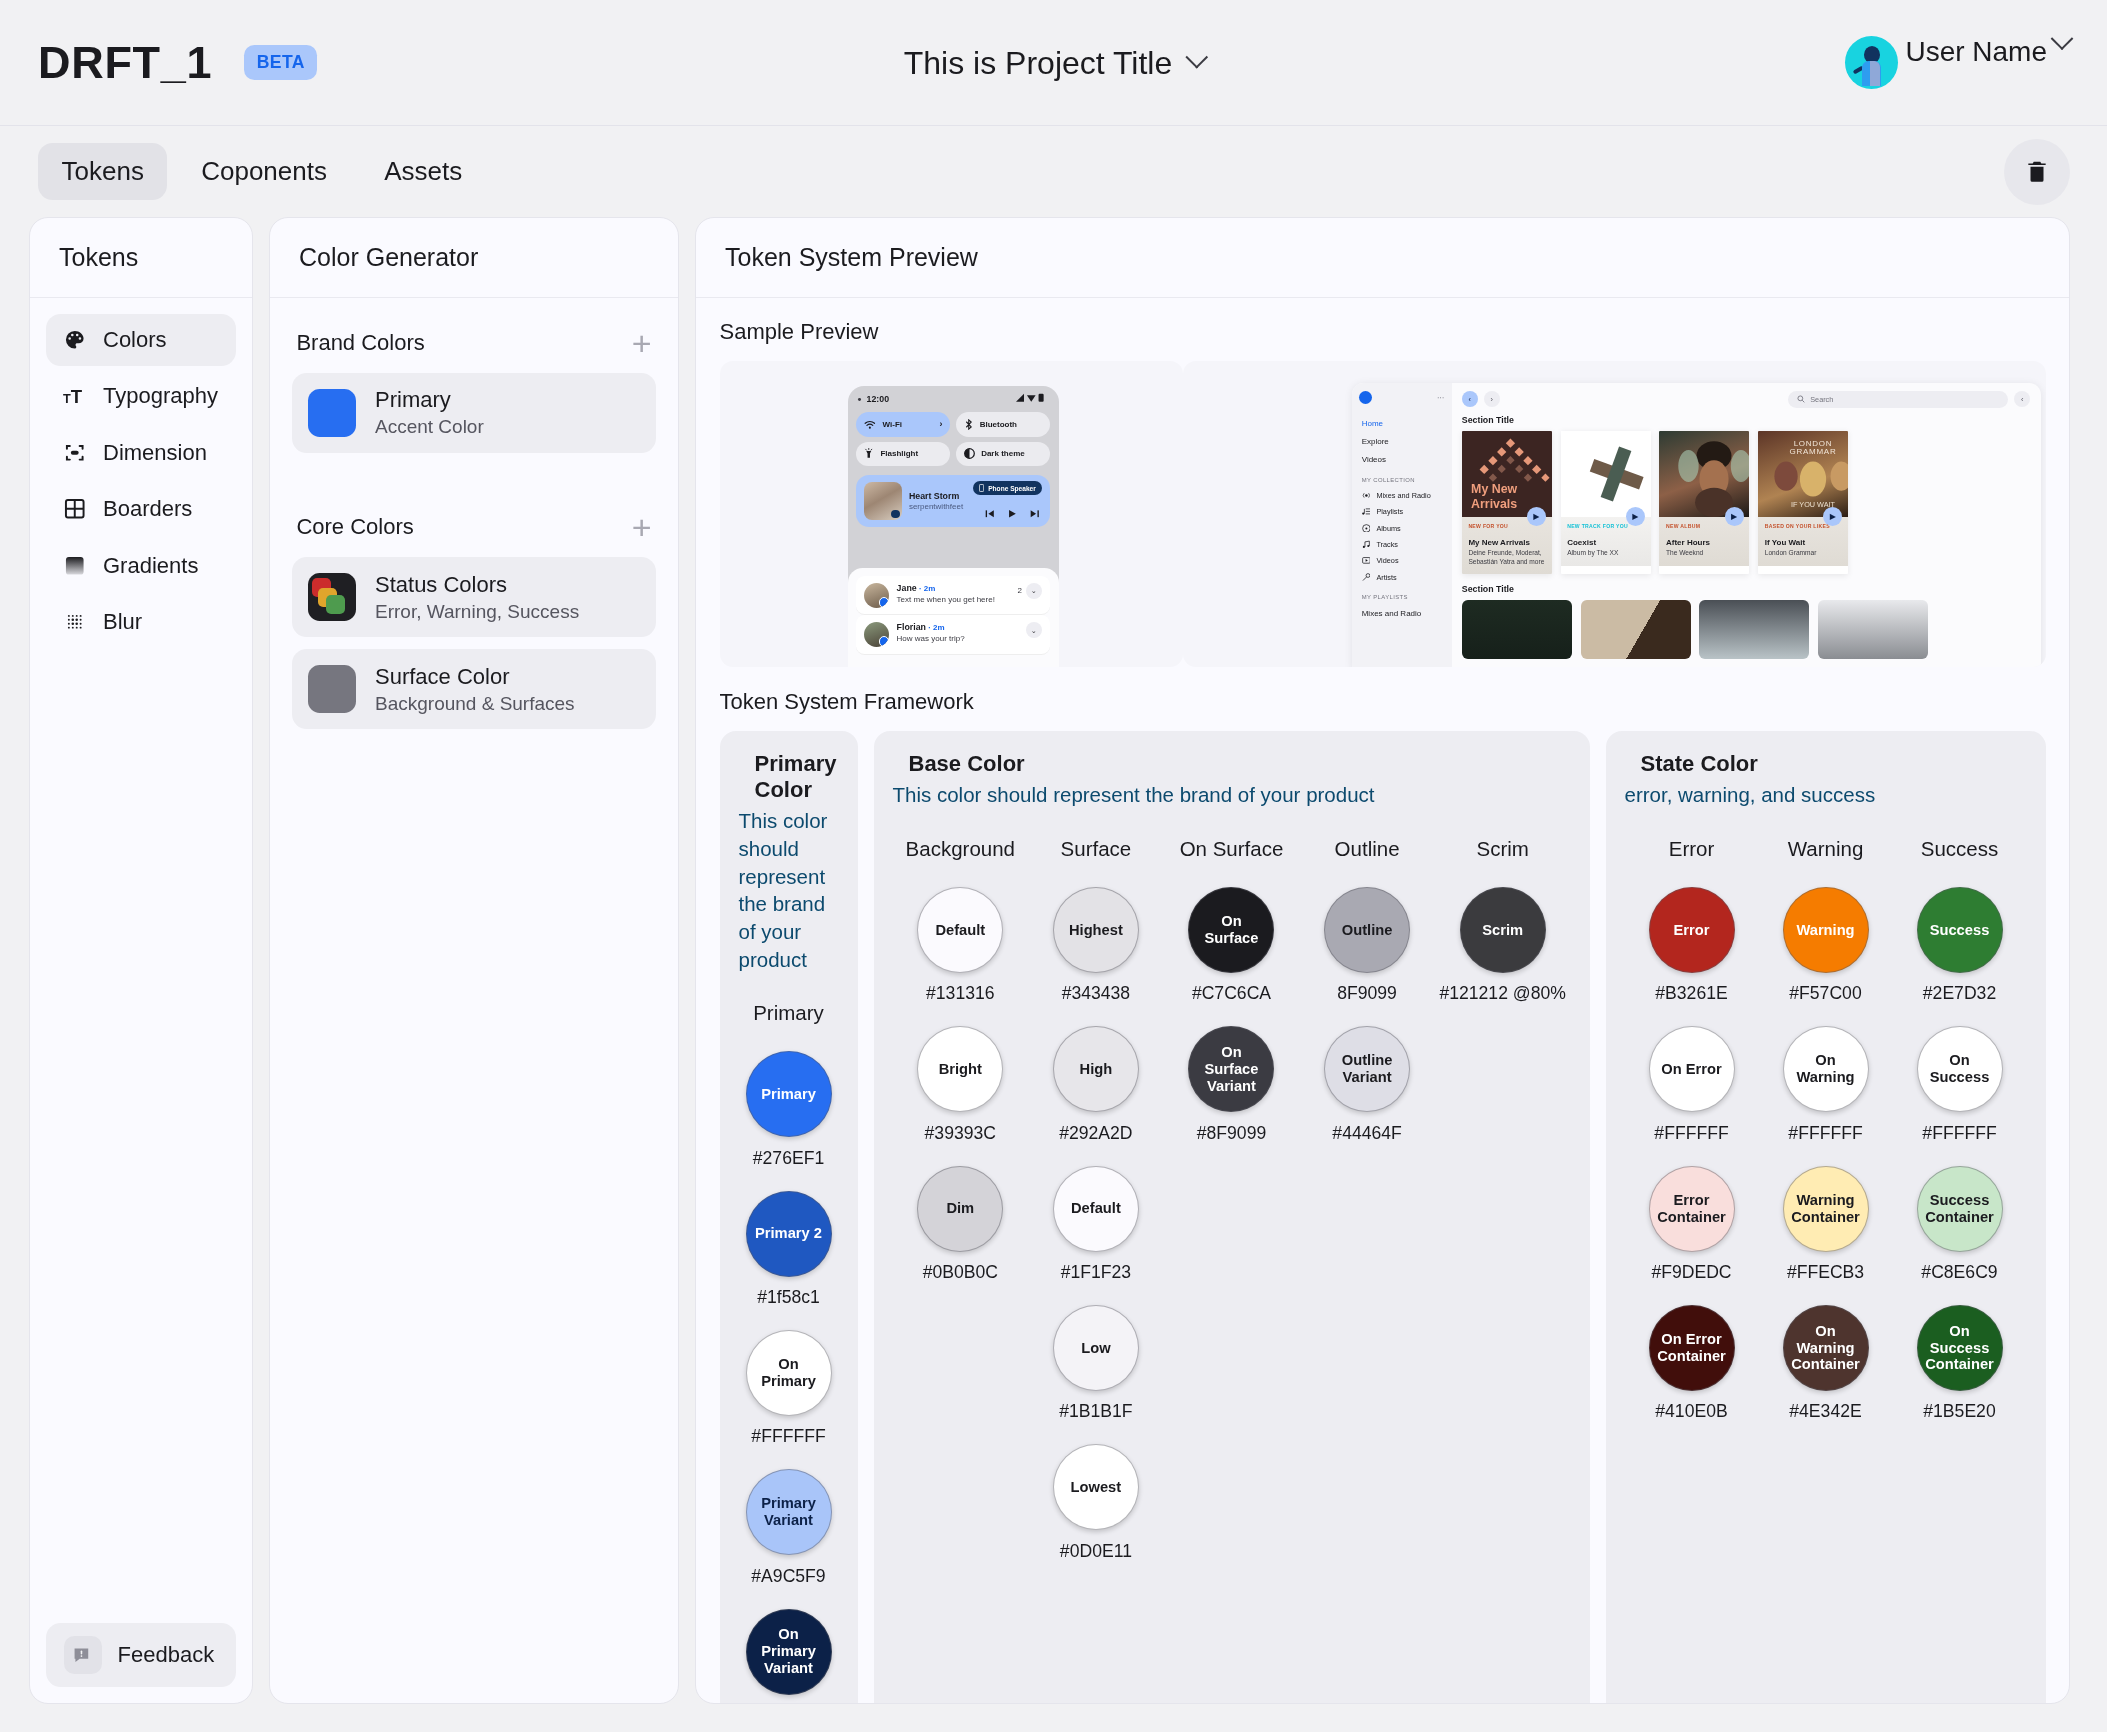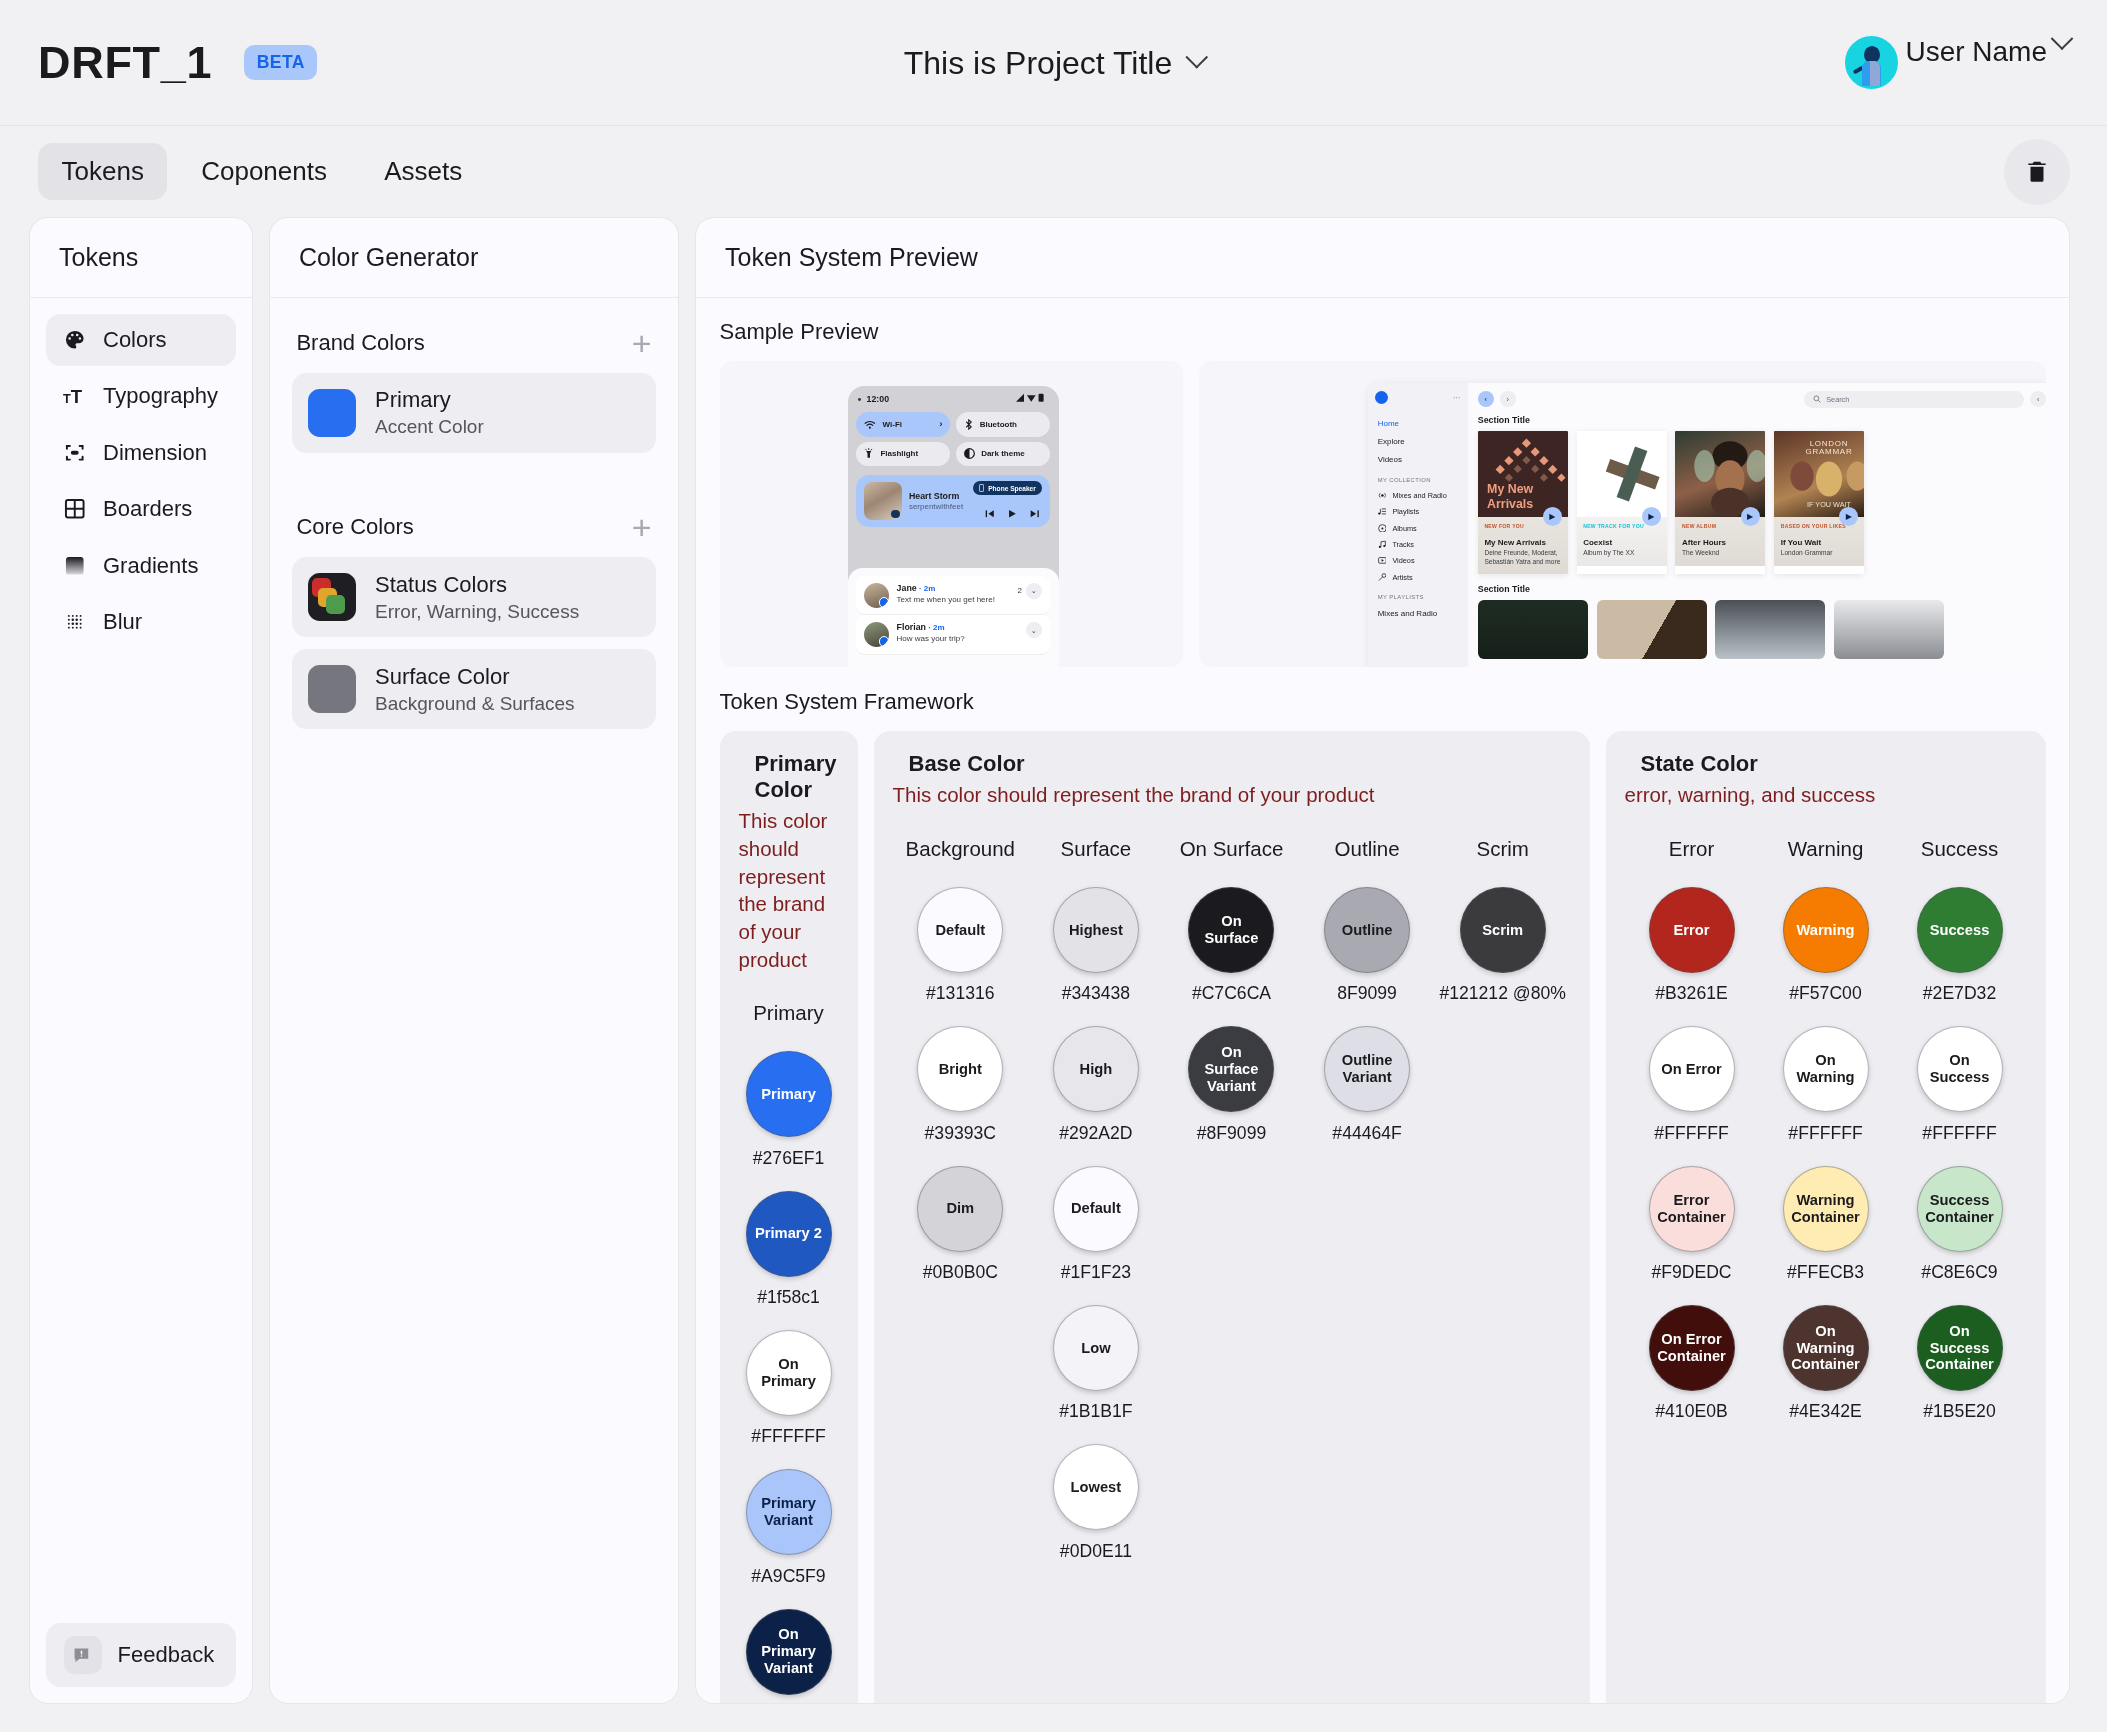--- a/index.html
+++ b/index.html
@@ -135,21 +135,21 @@
   }
   .sw-title { font-size: 22px; color: #1b1b1f; }
   .sw-sub { font-size: 19px; color: #55555f; margin-top: 2.9px; }
   .spacer-lg { height: 38px; }
 
   
   .preview { flex: 1; display: flex; flex-direction: column; }
   .preview-body { padding: 20.5px 23.5px; overflow: hidden; }
   .section-label { font-size: 22px; color: #1b1b1f; margin-bottom: 16px; }
 
-  .mockups { display: flex; gap: 16px; height: 306px; }
+  .mockups { display: flex; height: 306px; }
   .mock {
     background: #f5f5fa; border-radius: 13px; overflow: hidden; position: relative;
   }
   .mock-phone { width: 463px; }
   .mock-desk { flex: 1; }
 
   
   .phone {
     position: absolute; left: 128px; top: 25px; width: 211px; height: 293px;
     background: #d2d2d6; border-radius: 16px 16px 0 0; overflow: hidden;
@@ -220,21 +220,21 @@
   .dk-name { font-size:8px; font-weight:700; color:#1b1b1f; margin-top:9px;}
   .dk-sub { font-size:6.6px; color:#3b3b42; margin-top:1.5px; line-height:1.3;}
 
   
   .fw-label { font-size: 22px; color:#1b1b1f; margin: 22px 0 16px; }
   .fw-grid { display: flex; gap: 16px; align-items: stretch; }
   .fw-col {
     background: #ededf2; border-radius: 16px; padding: 20.5px 19px;
   }
   .fw-title { font-size: 22px; font-weight: 700; color:#1b1b1f;margin-left:16px; }
-  .fw-desc { font-size: 20.5px; color:#7f1d1d; margin-top: 4.4px; line-height: 1.35; }
+  .fw-desc { font-size: 20.5px; color:#0c4a6e; margin-top: 4.4px; line-height: 1.35; }
   .col-primary { width: 138px; flex: none; }
   .col-base { flex: 1; }
   .col-state { width: 440px; flex: none; }
   .fw-cols { display: flex; gap: 0; margin-top: 28px; }
   .tok-col { flex: 1; display: flex; flex-direction: column; align-items: center; }
   .tok-head { font-size: 20.5px; color:#1b1b1f; margin-bottom: 25px; height: 25px; }
   .tok {
     display: flex; flex-direction: column; align-items: center; margin-bottom: 22px;
   }
   .tok-circle {

